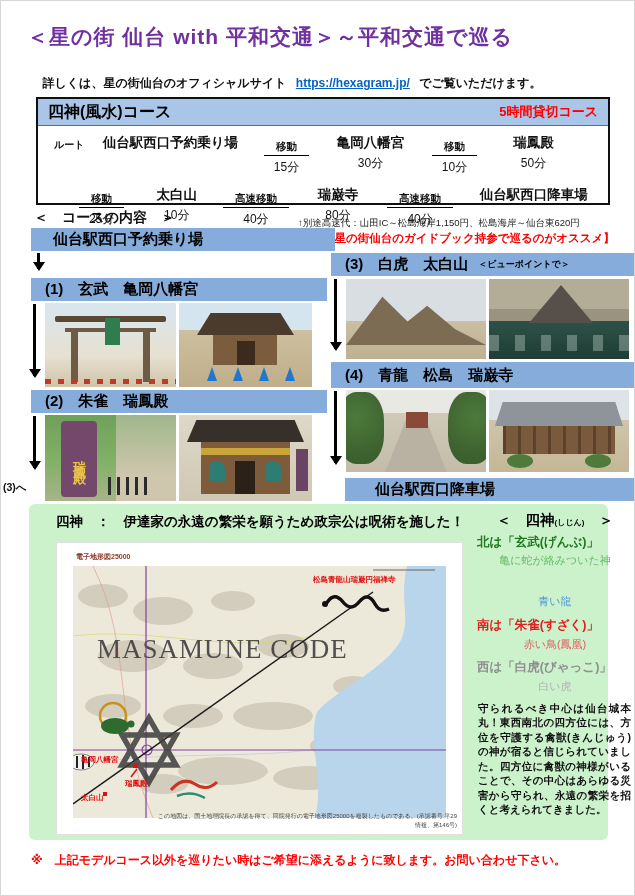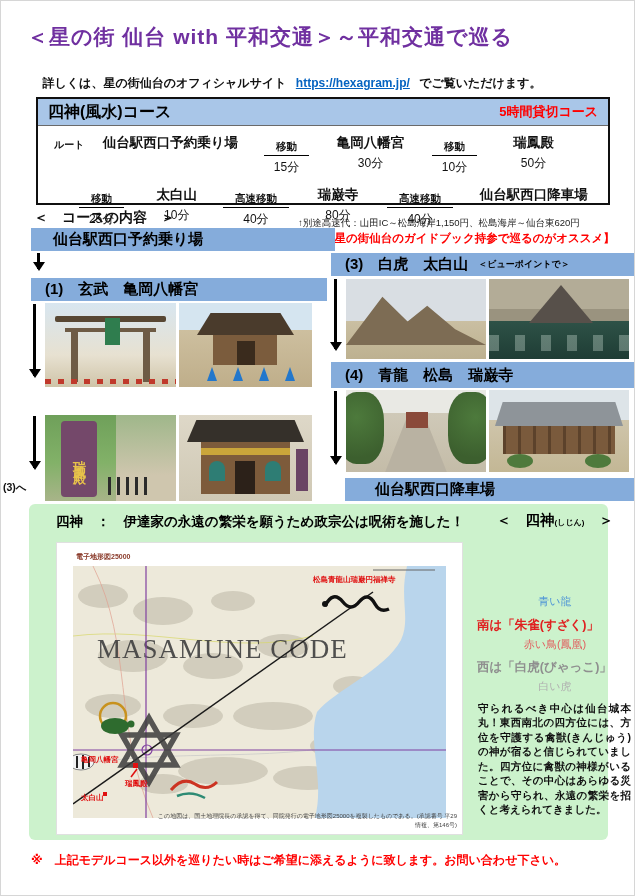--- a/index.html
+++ b/index.html
@@ -197,20 +197,21 @@
   <div class="photo ph-shrine" style="left:178px;top:302px;width:133px;height:84px;">
     <div class="s-roof"></div>
     <div class="s-body"></div>
     <div class="s-door"></div>
     <div class="s-cone" style="left:28px;"></div>
     <div class="s-cone" style="left:54px;"></div>
     <div class="s-cone" style="left:80px;"></div>
     <div class="s-cone" style="left:106px;"></div>
   </div>
 
+  <div class="abs bar" style="left:30px;top:389px;width:282px;padding-left:14px;">(2)　朱雀　瑞鳳殿</div>
   <div class="abs varrow" style="left:32px;top:415px;height:52px;"></div>
   <div class="abs to3">(3)へ</div>
 
   <div class="photo ph-sign" style="left:44px;top:414px;width:131px;height:86px;">
     <div class="sg-path"></div>
     <div class="sg-fencebar"></div>
     <div class="sg-stone">
       <span class="sg-text">瑞鳳殿</span>
     </div>
   </div>
@@ -338,20 +339,22 @@
         <text x="52" y="220">瑞鳳殿</text>
         <text x="8" y="234">太白山</text>
       </g>
     </svg>
     <div class="abs attrib">この地図は、国土地理院長の承認を得て、同院発行の電子地形図25000を複製したものである。(承認番号 平29情複、第146号)</div>
   </div>
 
   <div class="abs panel-title">
     <span>＜　四神</span><span class="furi">(しじん)</span><span>　＞</span>
   </div>
+  <div class="dir c-n" style="top:533px;">北は「玄武(げんぶ)」</div>
+  <div class="desc c-nd" style="top:552px;">亀に蛇が絡みついた神</div>
   <div class="desc c-ed" style="top:593px;">青い龍</div>
   <div class="dir c-s" style="top:616px;">南は「朱雀(すざく)」</div>
   <div class="desc c-sd" style="top:636px;">赤い鳥(鳳凰)</div>
   <div class="dir c-w" style="top:658px;">西は「白虎(びゃっこ)」</div>
   <div class="desc c-wd" style="top:678px;">白い虎</div>
   <div class="abs bodytext">守られるべき中心は仙台城本丸！東西南北の四方位には、方位を守護する禽獣(きんじゅう)の神が宿ると信じられていました。四方位に禽獣の神様がいることで、その中心はあらゆる災害から守られ、永遠の繁栄を招くと考えられてきました。</div>
 
   <div class="abs footer">※　上記モデルコース以外を巡りたい時はご希望に添えるように致します。お問い合わせ下さい。</div>
 
 </div>

